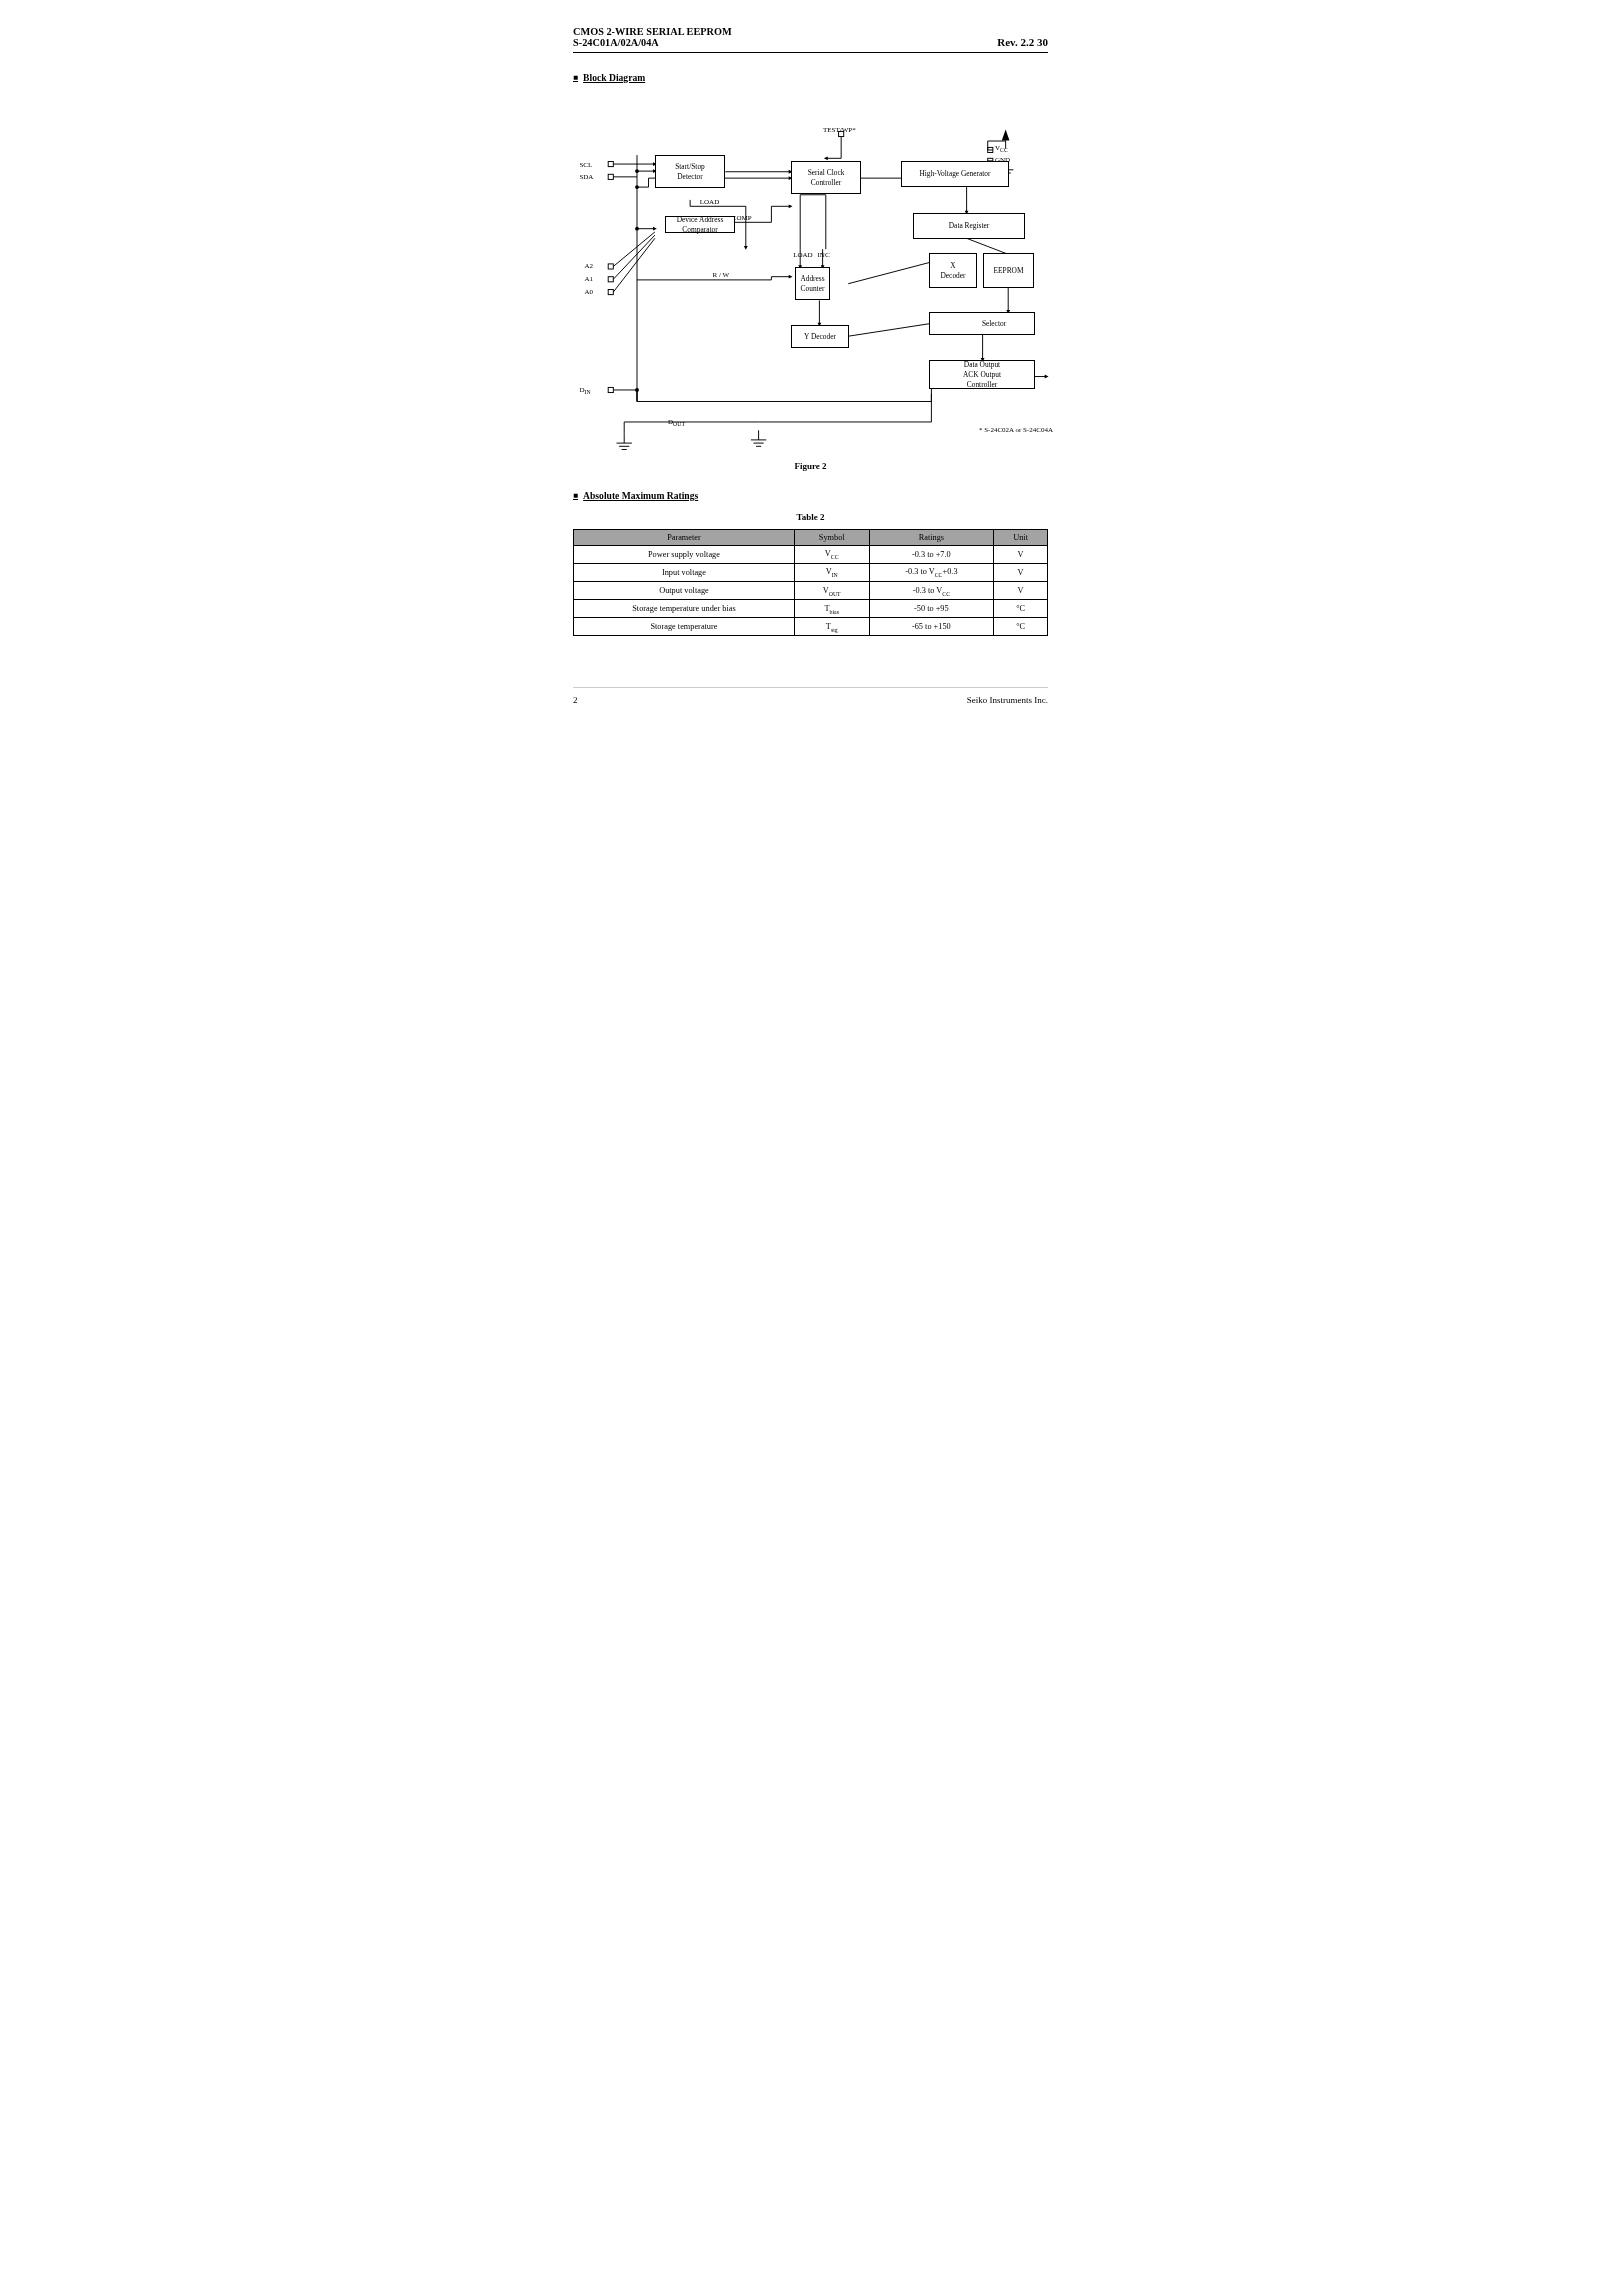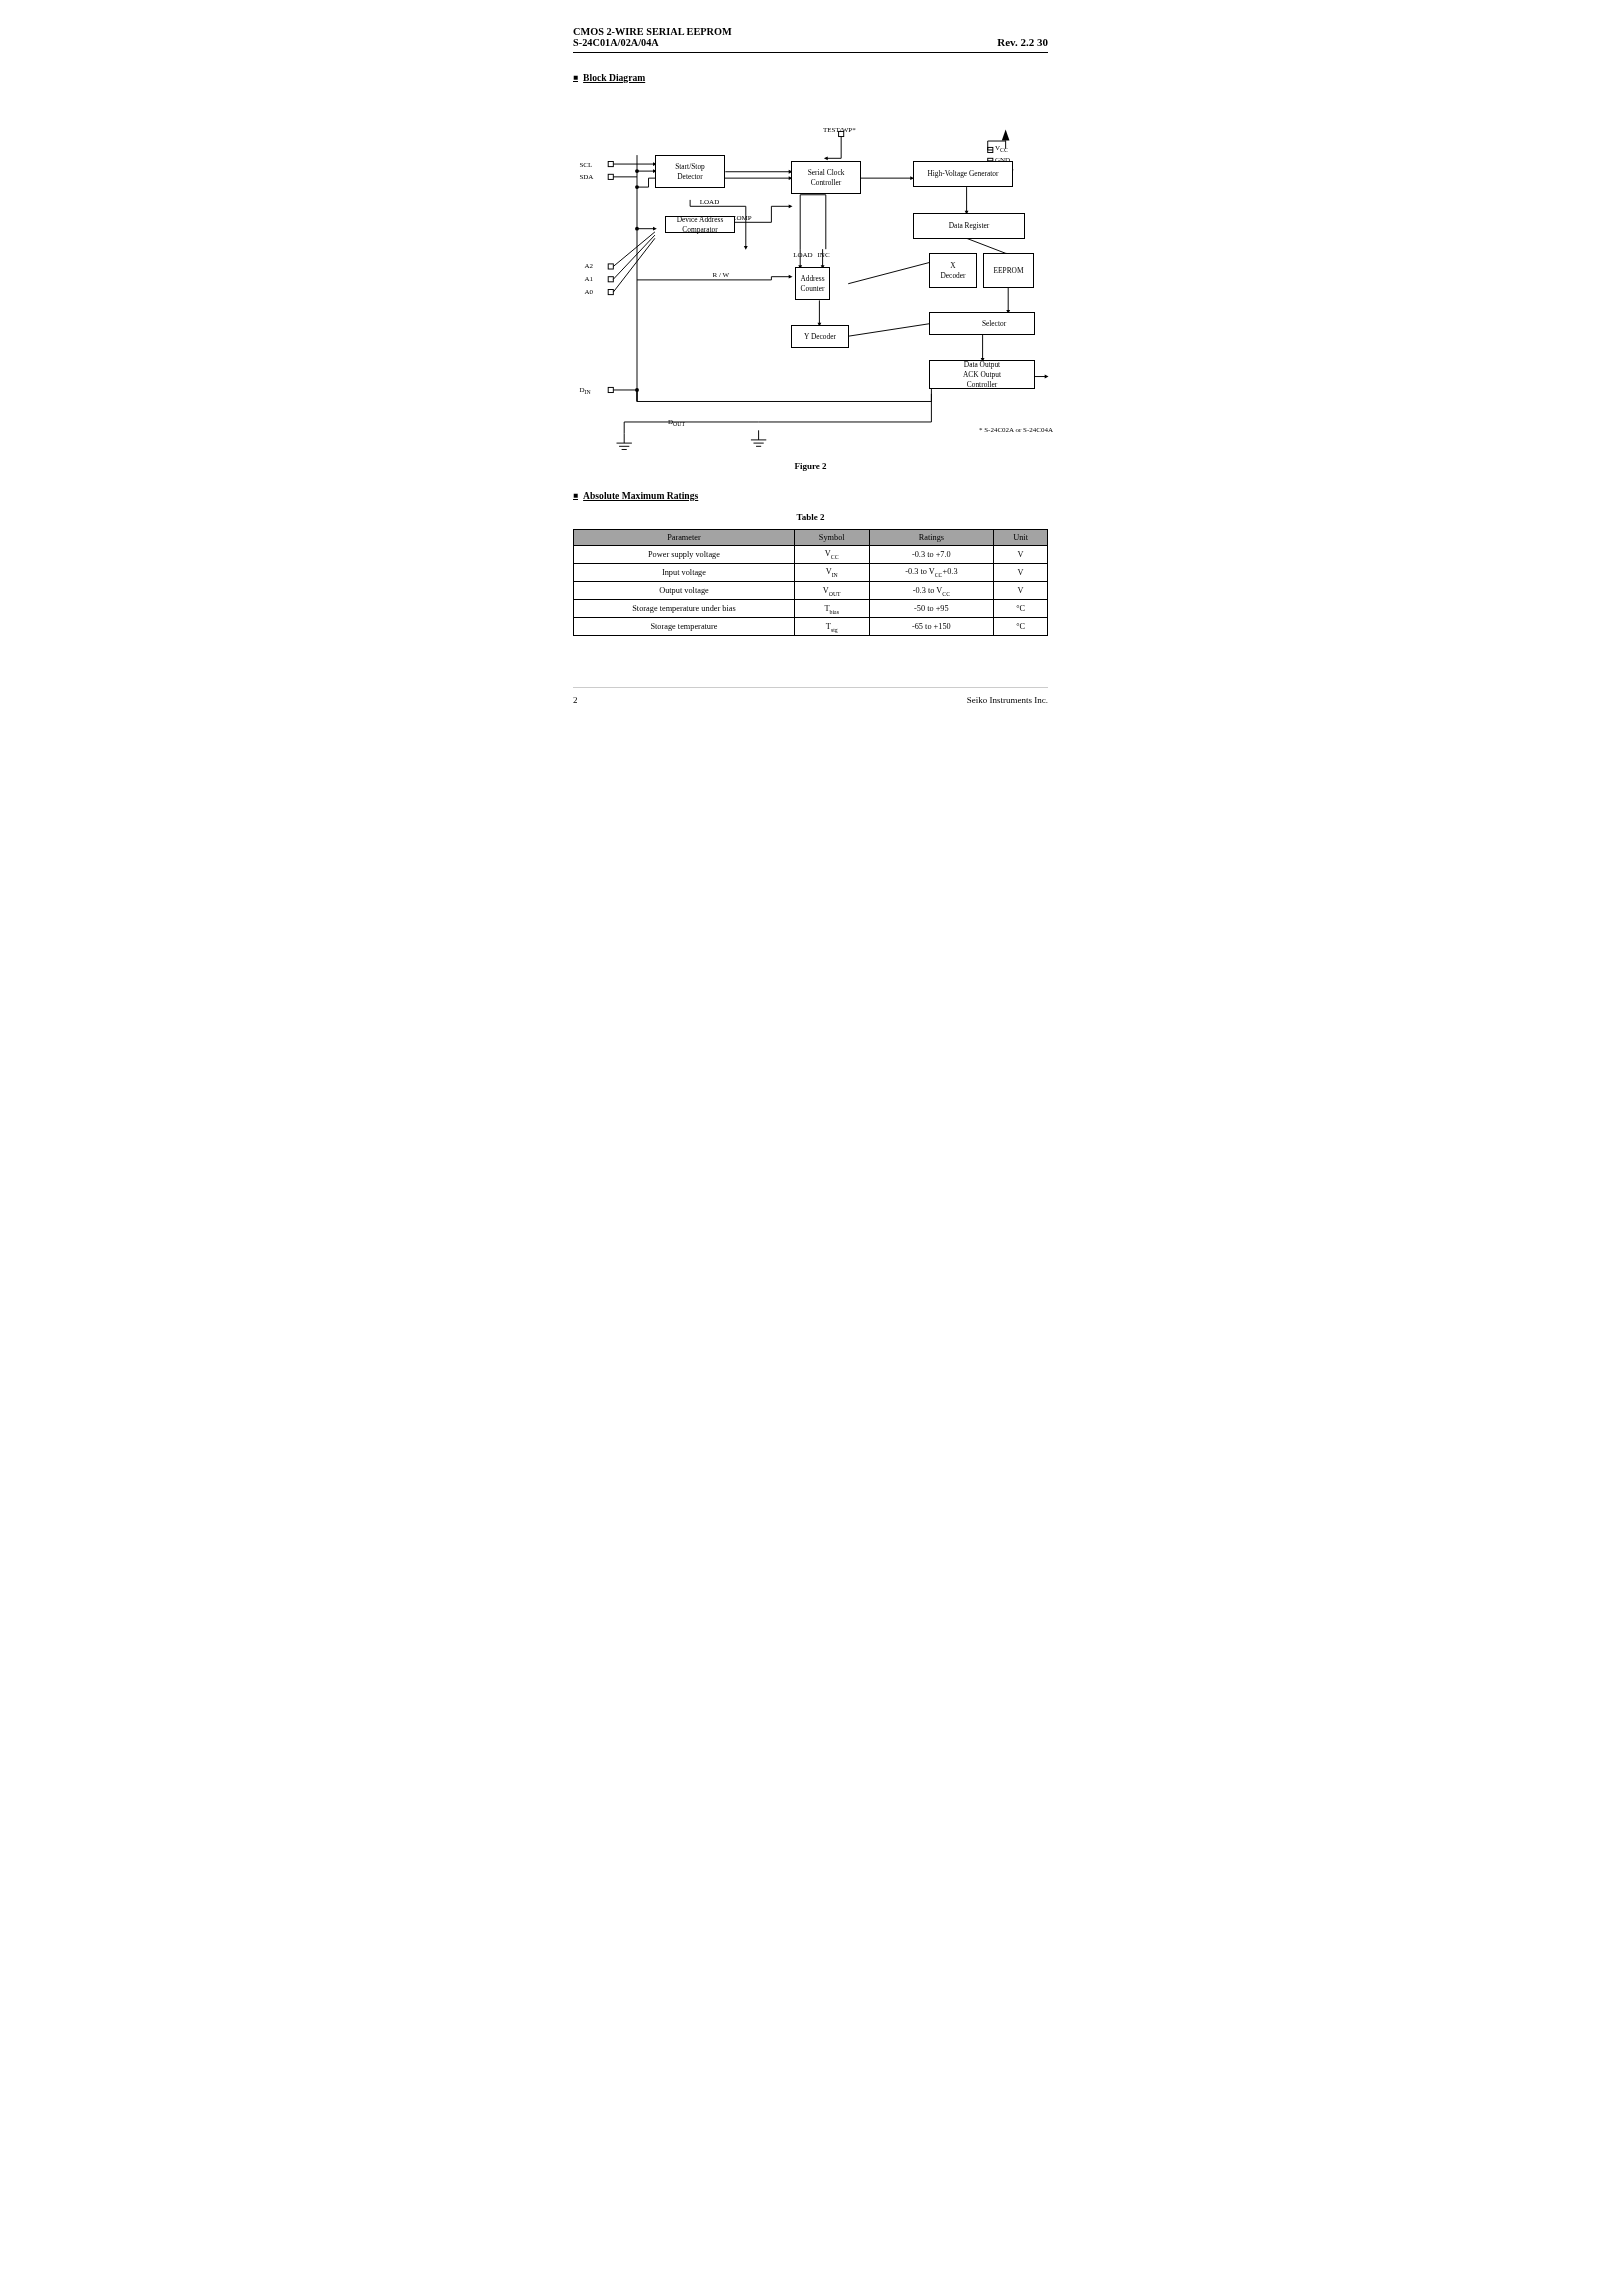--- a/index.html
+++ b/index.html
@@ -291,21 +291,21 @@
   </svg>
 
   <div class="block-box" style="left:82px;top:61px;width:70px;height:33px;">
     Start/Stop<br>Detector
   </div>
 
   <div class="block-box" style="left:218px;top:67px;width:70px;height:33px;">
     Serial Clock<br>Controller
   </div>
 
-  <div class="block-box" style="left:340px;top:67px;width:100px;height:26px;text-align:center;">
+  <div class="block-box" style="left:328px;top:67px;width:108px;height:26px;text-align:center;">
     High-Voltage Generator
   </div>
 
   <div class="block-box" style="left:92px;top:122px;width:70px;height:17px;">
     Device Address<br>Comparator
   </div>
 
   <div class="block-box" style="left:340px;top:119px;width:112px;height:26px;">
     Data Register
   </div>

